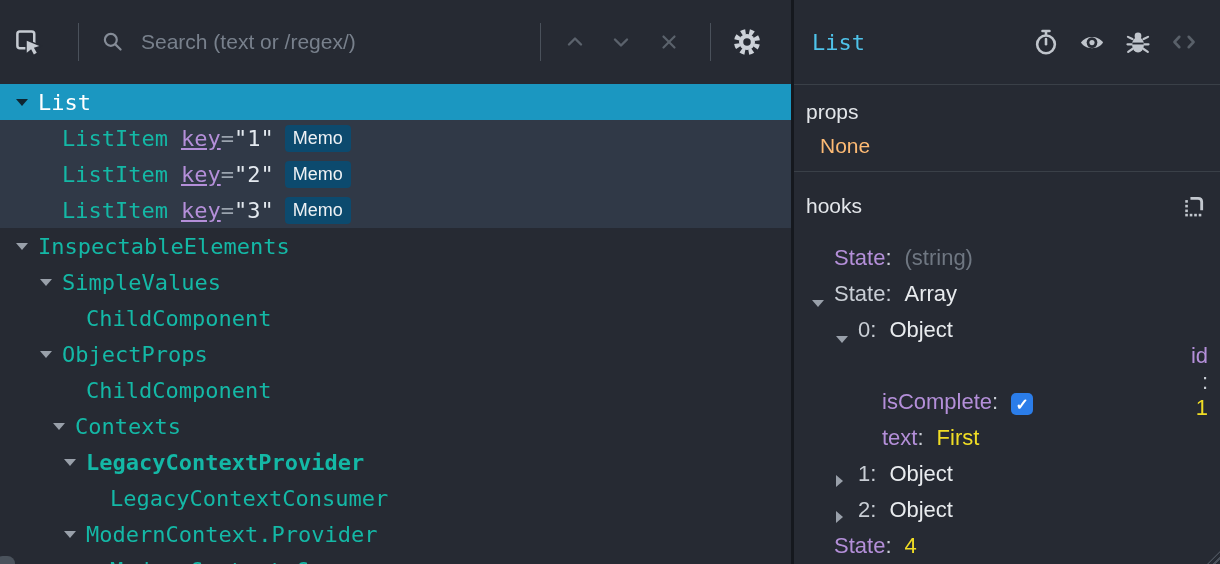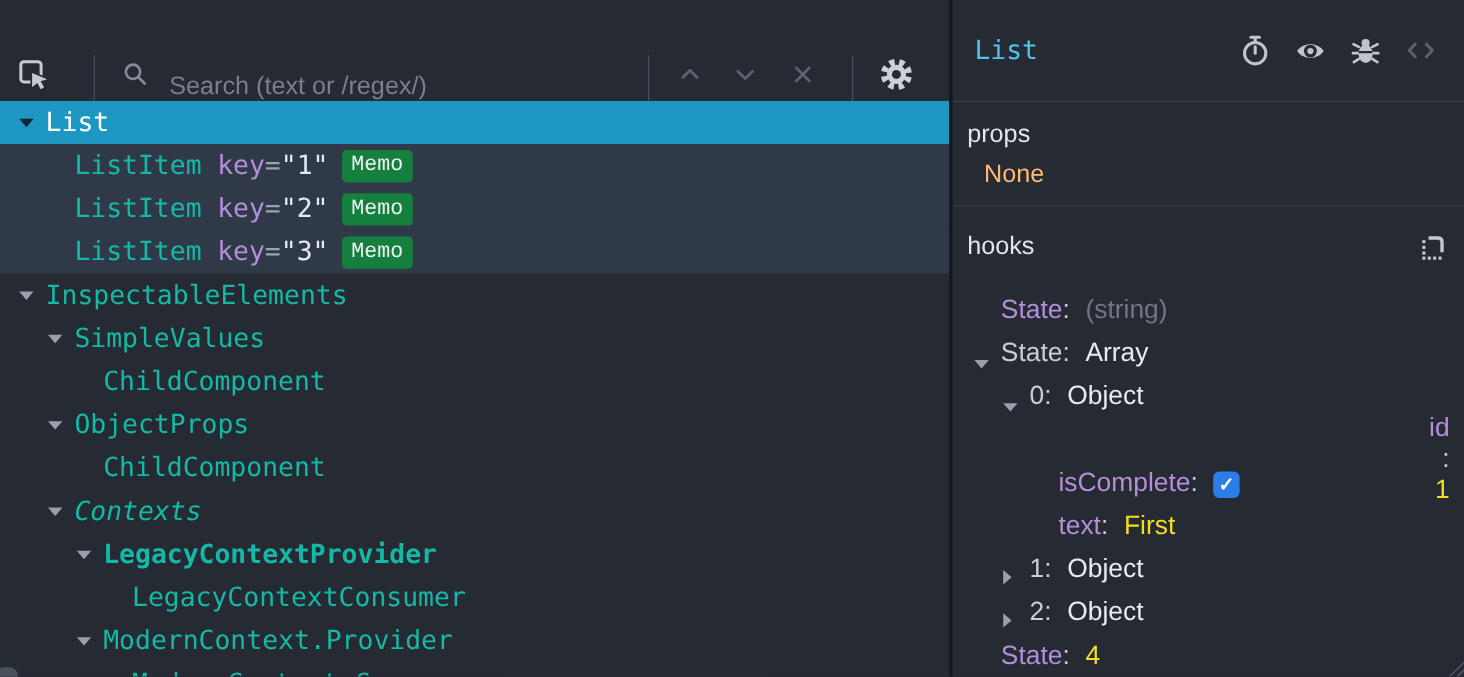--- a/index.html
+++ b/index.html
@@ -8,21 +8,21 @@
     background:#262a33;
     font-family:"Liberation Sans", sans-serif;
     position:relative;
   }
   .mono { font-family:"DejaVu Sans Mono", monospace; }
 
   
   .left-pane { position:absolute; left:0; top:0; width:791px; height:564px; background:#262a33; }
   .v-divider { position:absolute; left:791px; top:0; width:3px; height:564px; background:#15181e; }
 
-  .toolbar { height:84px; display:flex; align-items:flex-end; }
+  .toolbar { height:84px; display:flex; align-items:center; }
   .icon-btn { width:44px; height:44px; display:flex; align-items:center; justify-content:center;
               background:none; border:none; padding:0; cursor:pointer; flex:none; }
   .tb-divider { width:1px; height:38px; background:#4a515b; flex:none; }
 
   .search-input {
     background:transparent; border:none; outline:none;
     color:#e8ebee; font-size:21px; width:380px; margin-left:6px;
     font-family:"Liberation Sans", sans-serif;
   }
   .search-input::placeholder { color:#78808c; }
@@ -38,27 +38,27 @@
 
   .expander { width:22px; flex:none; display:inline-flex; align-items:center; color:#99a0aa; }
   .selected .expander { color:#0f2531; }
   .tri-down { width:0; height:0; border-left:6px solid transparent; border-right:6px solid transparent;
               border-top:7px solid currentColor; display:inline-block; }
   .tri-right{ width:0; height:0; border-top:6px solid transparent; border-bottom:6px solid transparent;
               border-left:7px solid currentColor; display:inline-block; }
 
   .comp-name { color:#14b8a6; }
   .selected .comp-name { color:#ffffff; }
-  .attr-name { color:#b48fd9; margin-left:13px; }
+  .attr-name { color:#b48fd9; margin-left:13px;text-decoration:underline; }
   .attr-eq   { color:#9aa3ad; }
   .attr-val  { color:#e3e9ef; }
   .badge {
-    background:#15803d; color:#eef1f4; font-size:18px;
+    background:#0c4a6e; color:#eef1f4; font-size:18px;
     height:27px; line-height:27px; padding:0 8px; border-radius:4px; margin-left:11px;
-    font-family:Liberation Mono, monospace;
+    font-family:Liberation Sans, sans-serif;
   }
   .scroll-nub { position:absolute; left:-5px; bottom:-7px; width:20px; height:15px;
                 border-radius:8px; background:#4a525c; }
 
   
   .right-pane { position:absolute; left:794px; top:0; width:426px; height:564px;
                 display:flex; flex-direction:column; background:#262a33; }
   .insp-header { height:85px; flex:none; border-bottom:1px solid #3a4048;
                  display:flex; align-items:center; padding:0 14px 0 18px; }
   .insp-title { color:#4fc3ea; font-size:22px; flex:1; }
@@ -144,21 +144,21 @@
     <div class="tree" id="tree">
         <div class="tree-row selected" style="padding-left: 16px;"><span class="expander"><span class="tri-down"></span></span><span class="comp-name mono">List</span></div>
         <div class="tree-row subtree" style="padding-left: 40px;"><span class="expander"></span><span class="comp-name mono">ListItem</span><span class="attr mono"><span class="attr-name">key</span><span class="attr-eq">=</span><span class="attr-val">"1"</span></span><span class="badge">Memo</span></div>
         <div class="tree-row subtree" style="padding-left: 40px;"><span class="expander"></span><span class="comp-name mono">ListItem</span><span class="attr mono"><span class="attr-name">key</span><span class="attr-eq">=</span><span class="attr-val">"2"</span></span><span class="badge">Memo</span></div>
         <div class="tree-row subtree" style="padding-left: 40px;"><span class="expander"></span><span class="comp-name mono">ListItem</span><span class="attr mono"><span class="attr-name">key</span><span class="attr-eq">=</span><span class="attr-val">"3"</span></span><span class="badge">Memo</span></div>
         <div class="tree-row" style="padding-left: 16px;"><span class="expander"><span class="tri-down"></span></span><span class="comp-name mono">InspectableElements</span></div>
         <div class="tree-row" style="padding-left: 40px;"><span class="expander"><span class="tri-down"></span></span><span class="comp-name mono">SimpleValues</span></div>
         <div class="tree-row" style="padding-left: 64px;"><span class="expander"></span><span class="comp-name mono">ChildComponent</span></div>
         <div class="tree-row" style="padding-left: 40px;"><span class="expander"><span class="tri-down"></span></span><span class="comp-name mono">ObjectProps</span></div>
         <div class="tree-row" style="padding-left: 64px;"><span class="expander"></span><span class="comp-name mono">ChildComponent</span></div>
-        <div class="tree-row" style="padding-left: 40px; font-style: italic;"><span class="expander"><span class="tri-down"></span></span><span class="comp-name mono">Contexts</span></div>
+        <div class="tree-row" style="padding-left: 53px;"><span class="expander"><span class="tri-down"></span></span><span class="comp-name mono">Contexts</span></div>
         <div class="tree-row" style="padding-left: 64px; font-weight: bold;"><span class="expander"><span class="tri-down"></span></span><span class="comp-name mono">LegacyContextProvider</span></div>
         <div class="tree-row" style="padding-left: 88px;"><span class="expander"></span><span class="comp-name mono">LegacyContextConsumer</span></div>
         <div class="tree-row" style="padding-left: 64px;"><span class="expander"><span class="tri-down"></span></span><span class="comp-name mono">ModernContext.Provider</span></div>
         <div class="tree-row" style="padding-left: 88px;"><span class="expander"></span><span class="comp-name mono">ModernContext.Consumer</span></div>
       </div>
     <div class="scroll-nub"></div>
   </div>
 
   <div class="v-divider"></div>
 

